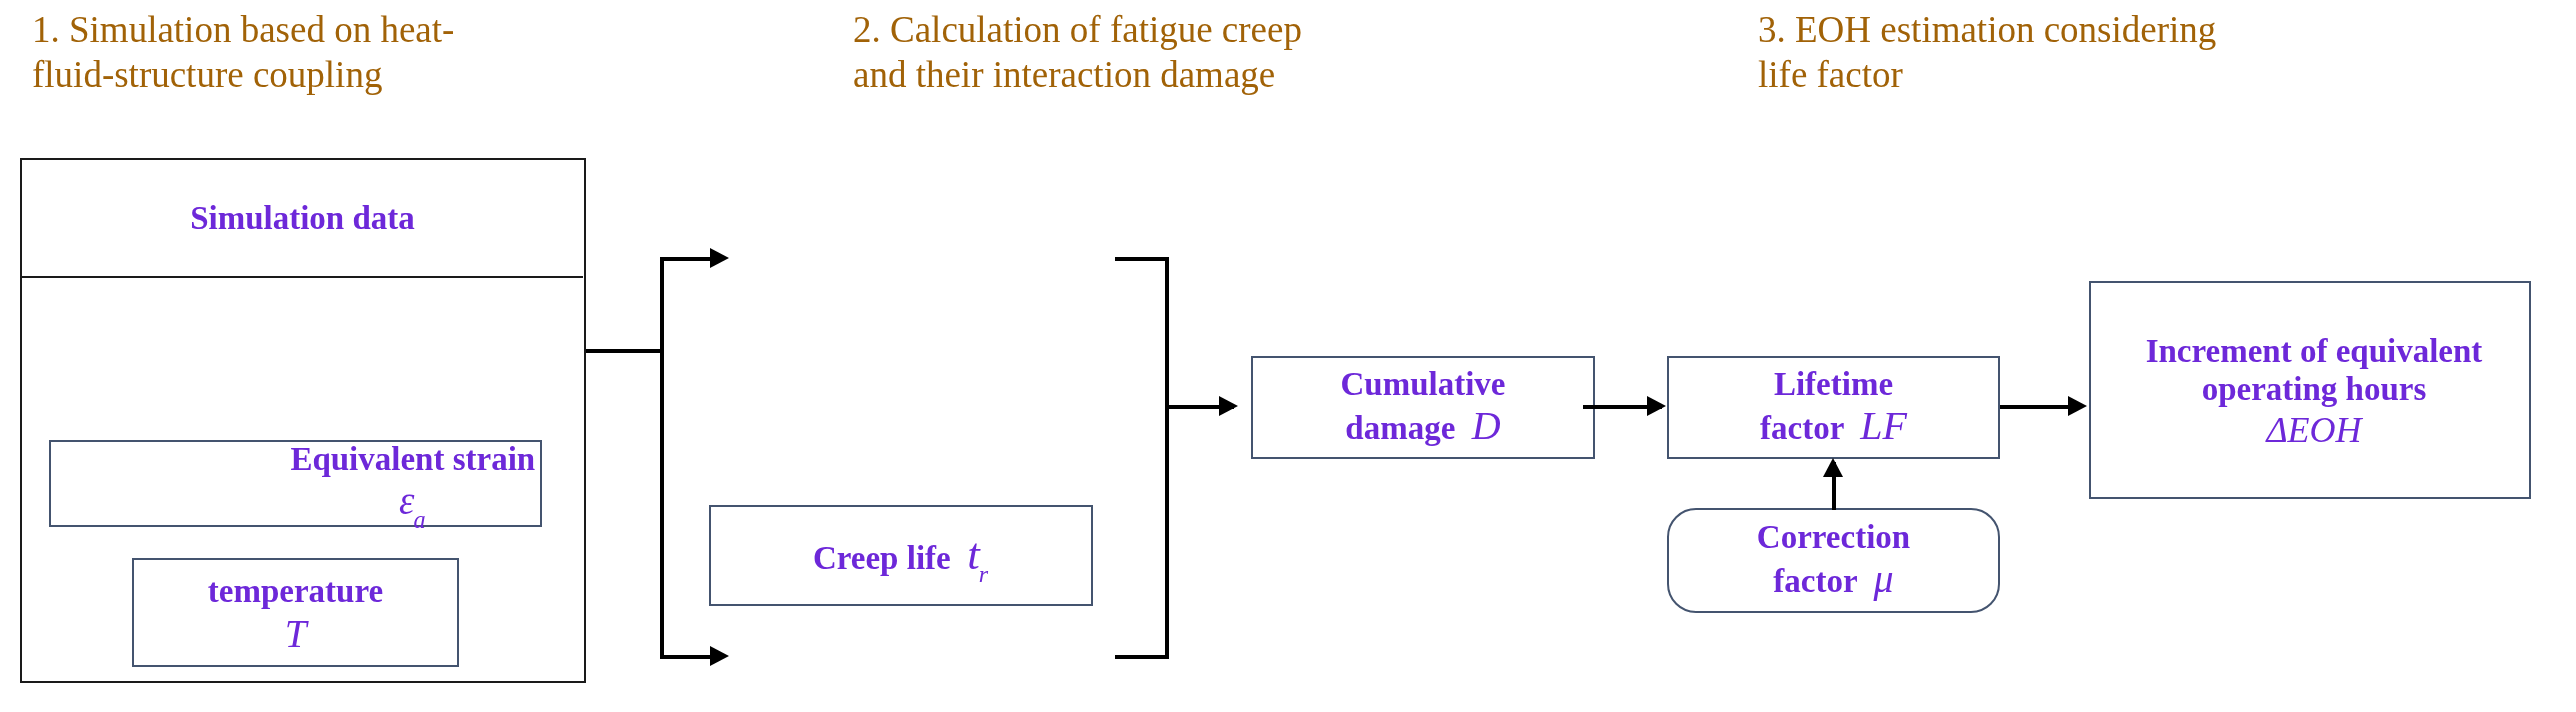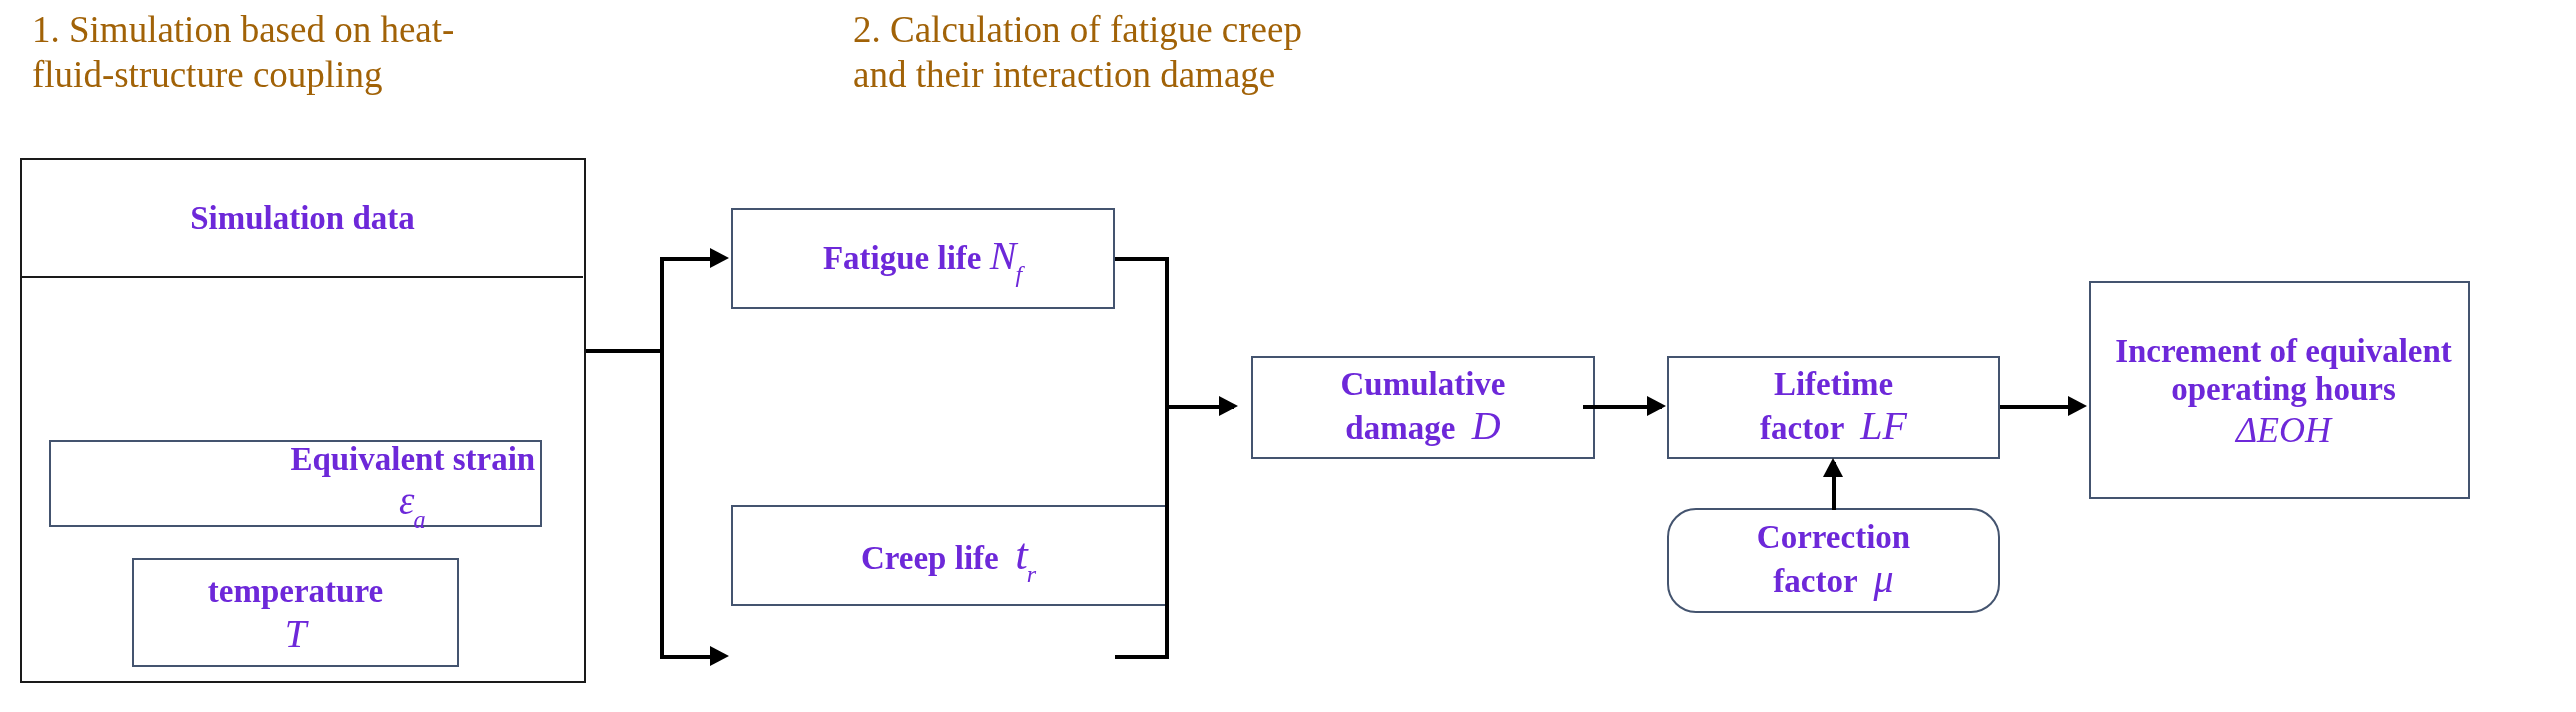--- a/index.html
+++ b/index.html
@@ -116,20 +116,22 @@
 </style>
 </head>
 <body>
 
 <div id="canvas">
 
   <div class="stage-heading" style="left:32px; top:6.5px; width:501px;">1. Simulation based on heat-
 fluid-structure coupling</div>
   <div class="stage-heading" style="left:853px; top:6.5px; width:647px;">2. Calculation of fatigue creep
 and their interaction damage</div>
+  <div class="stage-heading" style="left:1758px; top:6.5px; width:687px;">3. EOH estimation considering
+life factor</div>
 
   <div class="box box-outer" style="left:20px; top:158px; width:566px; height:525px;">
 
     <div style="position:absolute; left:0; top:0; width:561px; height:116px; display:flex; align-items:center; justify-content:center;">
       <span class="box-label">Simulation data</span>
     </div>
     <div class="divider" style="left:0px; top:116px; width:561px; height:2.4px;"></div>
 
 
     <div class="box box-inner" style="left:27px; top:280px; width:493px; height:87px;justify-content:flex-end;">
@@ -141,28 +143,22 @@
 
     <div class="box box-inner" style="left:110px; top:398px; width:327px; height:109px;">
       <div class="box-label">
         <span>temperature</span>
         <span class="sym-line"><span class="mi">T</span></span>
       </div>
     </div>
 
   </div>
 
-  <div class="box box-inner" style="left:731px; top:208px; width:384px; height:101px;">
-    <div class="box-label">
-      <span>Fatigue life</span>
-      <span class="mi-big">N</span><span class="sub" style="font-size:24px;">f</span>
-    </div>
-  </div>
-
-  <div class="box box-inner" style="left:731px; top:505px; width:436px; height:101px;">
+
+  <div class="box box-inner" style="left:709px; top:505px; width:384px; height:101px;">
     <div class="box-label">
       <span>Creep life</span>
       <span>&nbsp;</span><span class="mi-big" style="font-size:45px;">t</span><span class="sub" style="font-size:24px;">r</span>
     </div>
   </div>
 
   <div class="box box-inner" style="left:1239px; top:356px; width:344px; height:103px;margin-left:12px;">
     <div class="box-label">
       <span>Cumulative</span><br>
       <span>damage</span>
@@ -179,21 +175,21 @@
   </div>
 
   <div class="box box-inner" style="left:1667px; top:508px; width:333px; height:105px;border-radius:29px;">
     <div class="box-label">
       <span>Correction</span><br>
       <span>factor</span>
       <span>&nbsp;</span><span class="mi-big">μ</span>
     </div>
   </div>
 
-  <div class="box box-inner" style="left:2089px; top:281px; width:381px; height:218px;padding-left:8px;">
+  <div class="box box-inner" style="left:2089px; top:281px; width:442px; height:218px;padding-left:8px;">
     <div class="box-label">
       <span>Increment of equivalent</span><br>
       <span>operating hours</span>
       <span class="sym-line" style="font-size:36px;">ΔEOH</span>
     </div>
   </div>
 
   <div class="hline" style="left:586px; top:349px; width:77px;"></div>
 
   <div class="vline" style="left:660px; top:257px; height:402px;"></div>

